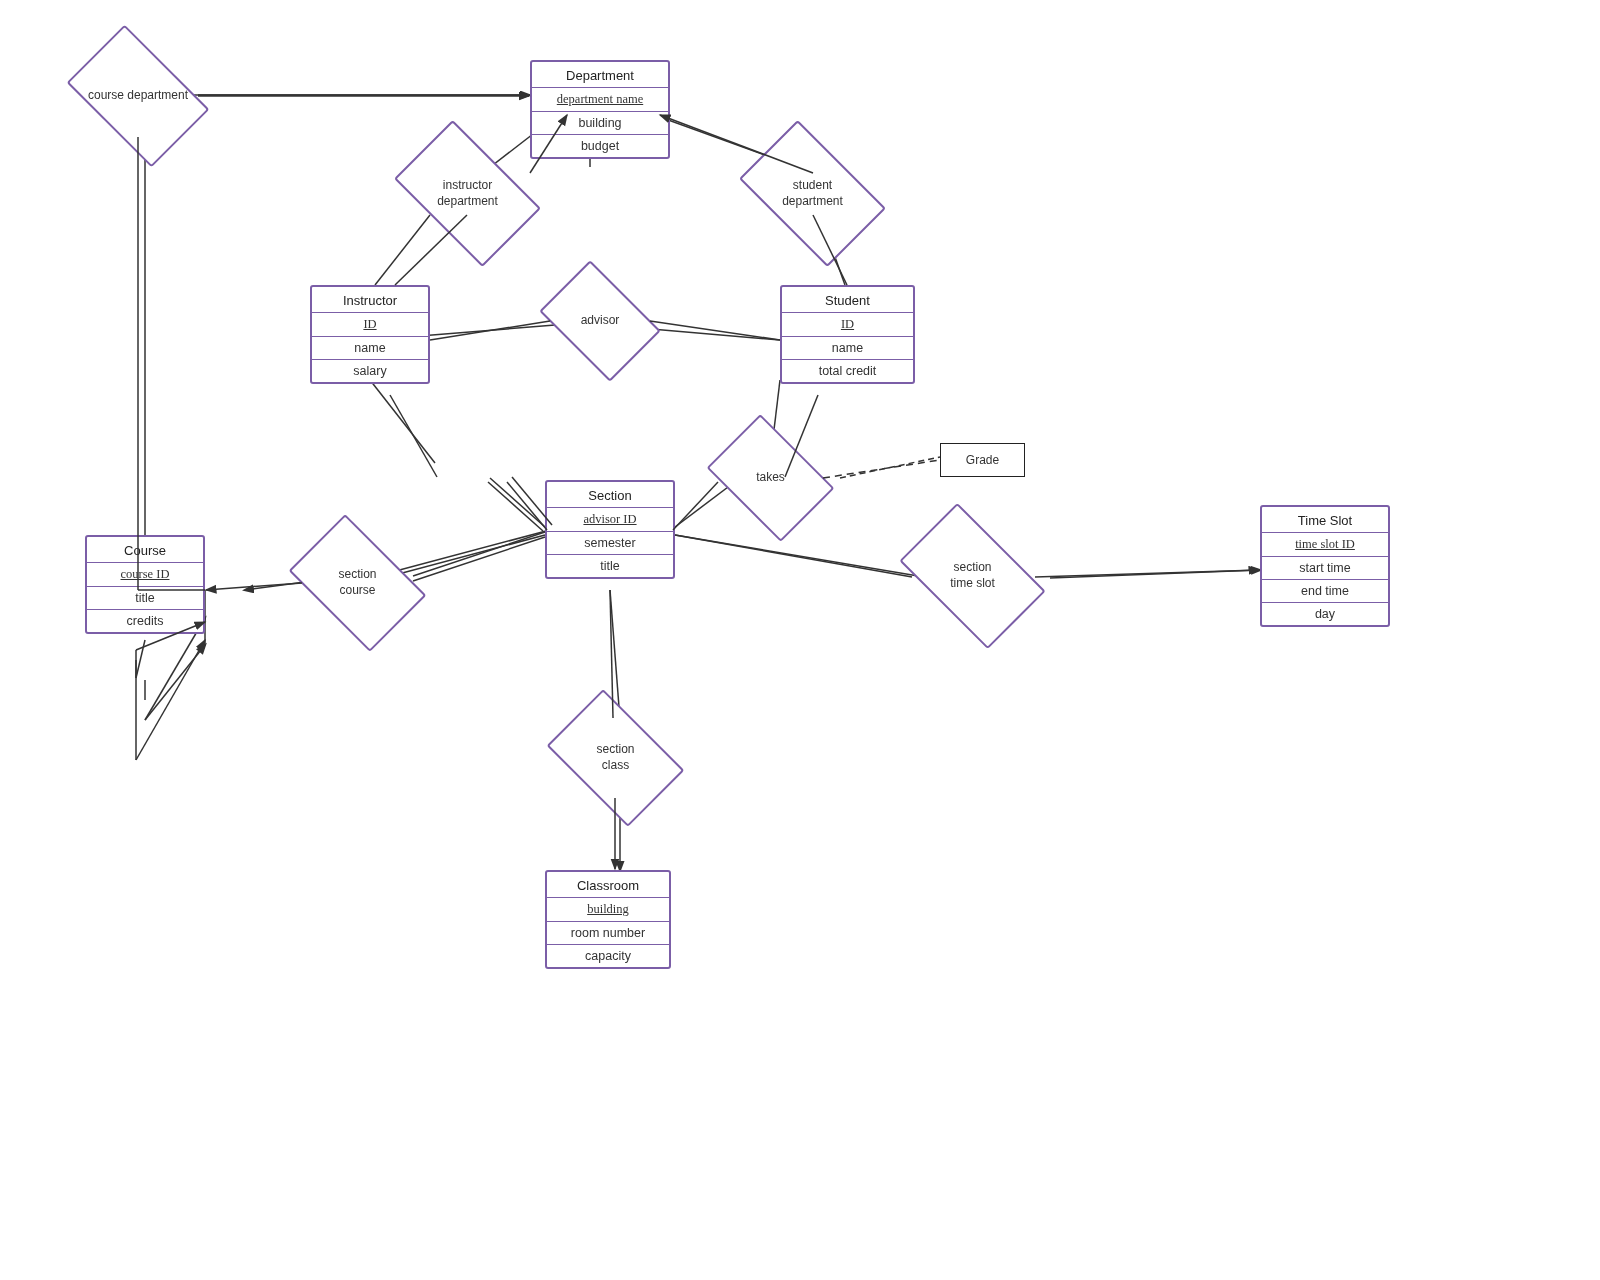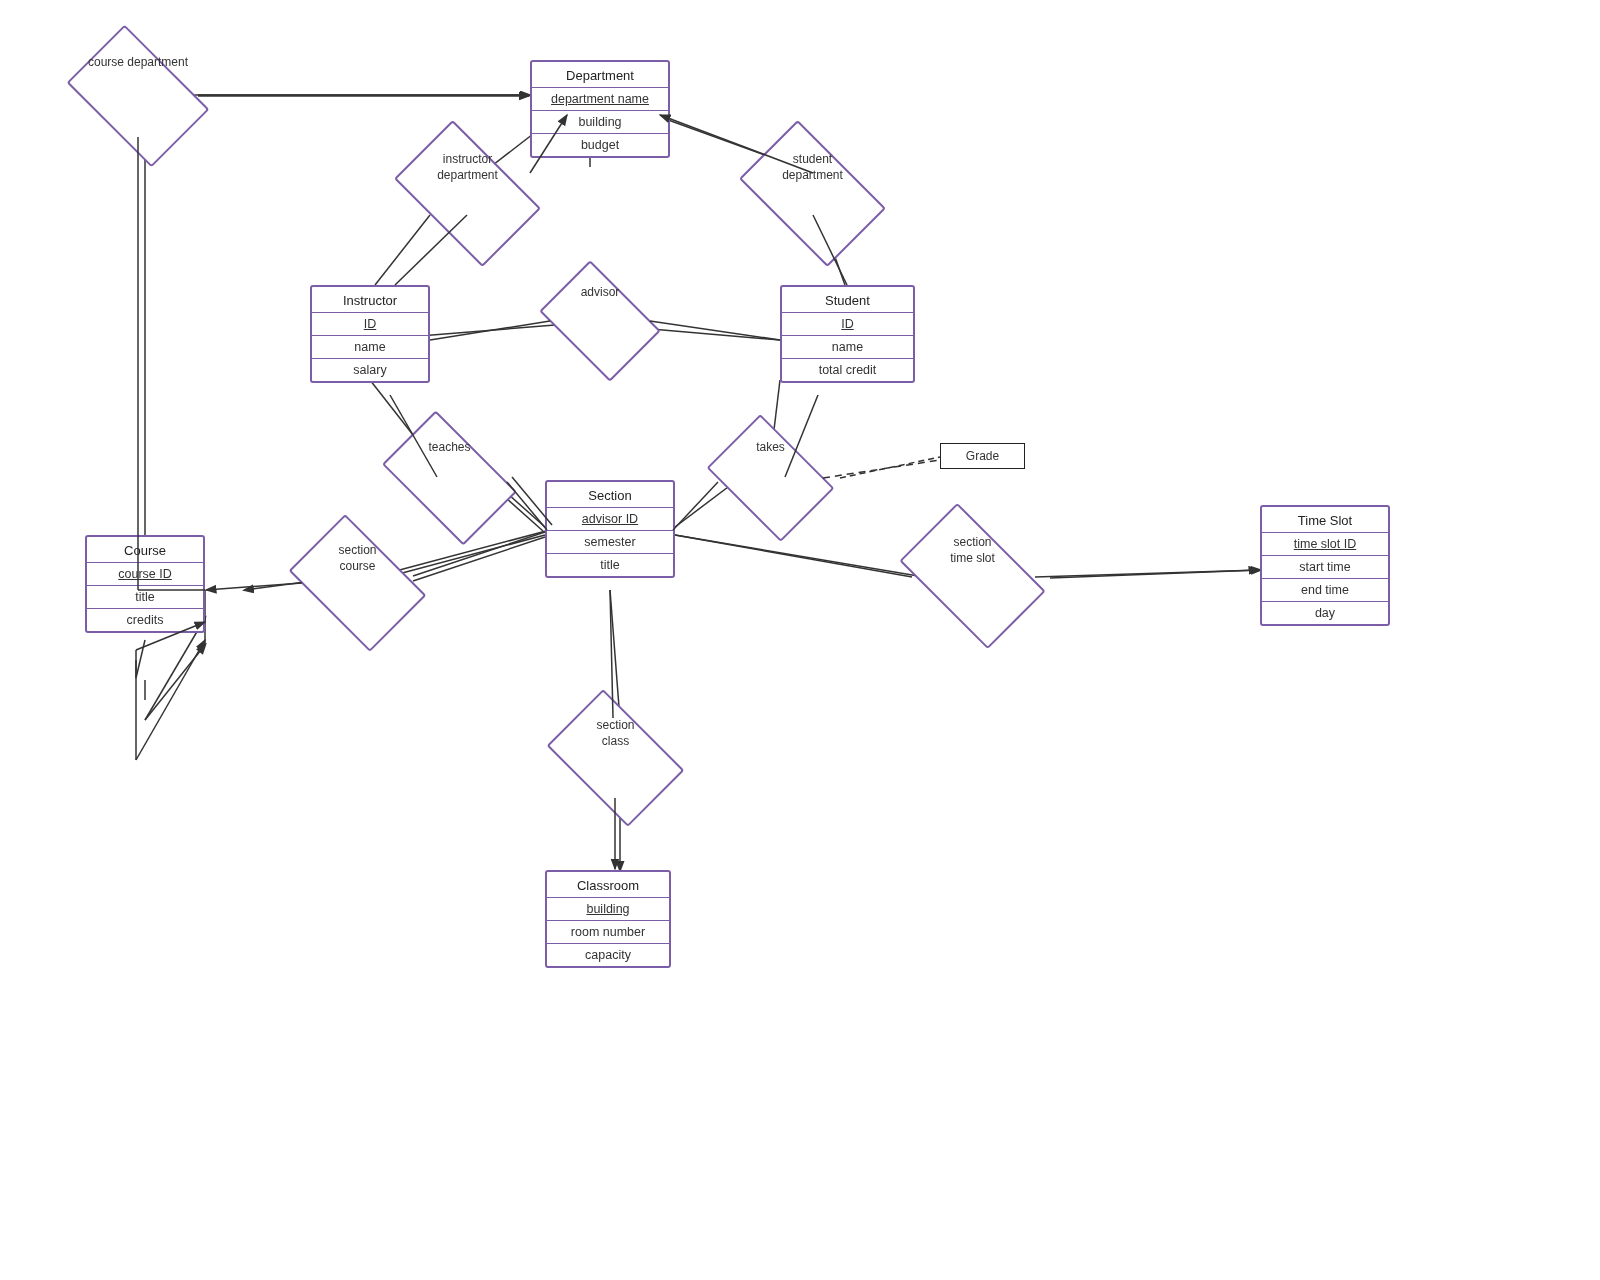--- a/index.html
+++ b/index.html
@@ -40,24 +40,26 @@
     .entity .divider {
       border-top: 1.5px solid #7b5ea7;
     }
     .entity .attr {
       padding: 4px 14px;
       font-size: 12.5px;
       color: #333;
     }
     .attr.pk {
       text-decoration: underline;
+      font-family: Liberation Serif, serif;
     }
     .diamond {
       position: absolute;
       display: flex;
+      align-items: center;
       justify-content: center;
       text-align: center;
       font-size: 12px;
       color: #333;
     }
     .diamond-shape {
       position: absolute;
       width: 100%;
       height: 100%;
       border: 2px solid #7b5ea7;
@@ -230,24 +232,20 @@
   <div class="diamond" style="left:750px; top:152px; width:125px; height:83px;">
     <div class="diamond-shape"></div>
     <div class="diamond-label">student<br>department</div>
   </div>
 
   <div class="diamond" style="left:550px; top:285px; width:100px; height:72px;">
     <div class="diamond-shape"></div>
     <div class="diamond-label">advisor</div>
   </div>
 
-  <div class="diamond" style="left:392px; top:440px; width:115px; height:76px;">
-    <div class="diamond-shape"></div>
-    <div class="diamond-label">teaches</div>
-  </div>
 
   <div class="diamond" style="left:718px; top:440px; width:105px; height:76px;">
     <div class="diamond-shape"></div>
     <div class="diamond-label">takes</div>
   </div>
 
   <div class="diamond" style="left:300px; top:543px; width:115px; height:80px;">
     <div class="diamond-shape"></div>
     <div class="diamond-label">section<br>course</div>
   </div>
@@ -256,21 +254,21 @@
     <div class="diamond-shape"></div>
     <div class="diamond-label">section<br>time slot</div>
   </div>
 
   <div class="diamond" style="left:558px; top:718px; width:115px; height:80px;">
     <div class="diamond-shape"></div>
     <div class="diamond-label">section<br>class</div>
   </div>
 
 
-  <div class="box-plain" style="left:940px; top:443px; width:85px; height:26px; display:flex; align-items:center; justify-content:center;">
+  <div class="box-plain" style="left:940px; top:443px; width:85px; height:34px; display:flex; align-items:center; justify-content:center;">
     <span>Grade</span>
   </div>
 
   <svg style="position:absolute;top:0;left:0;width:1600px;height:1280px;pointer-events:none;">
     <defs>
       <marker id="arr" markerWidth="9" markerHeight="9" refX="7" refY="3" orient="auto">
         <path d="M0,0 L0,6 L8,3 z" fill="#333"></path>
       </marker>
       <marker id="arr2" markerWidth="9" markerHeight="9" refX="7" refY="3" orient="auto">
         <path d="M0,0 L0,6 L8,3 z" fill="#333"></path>

